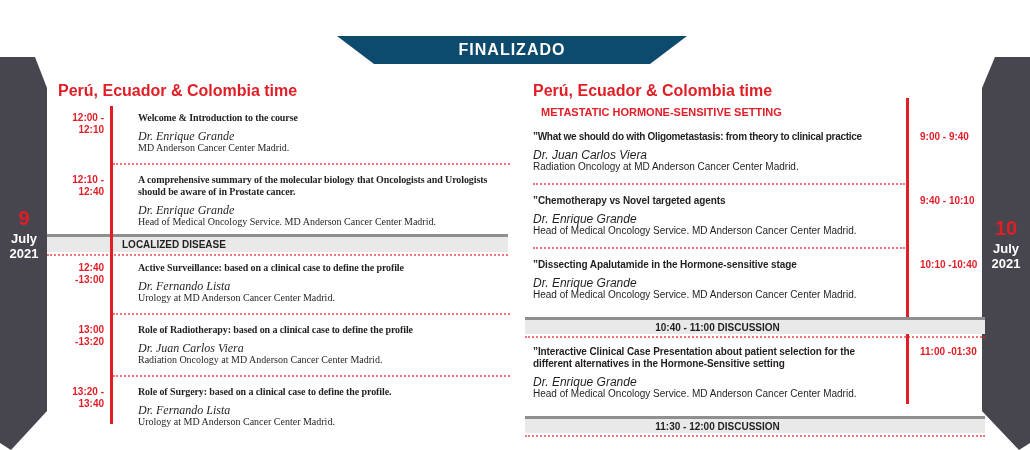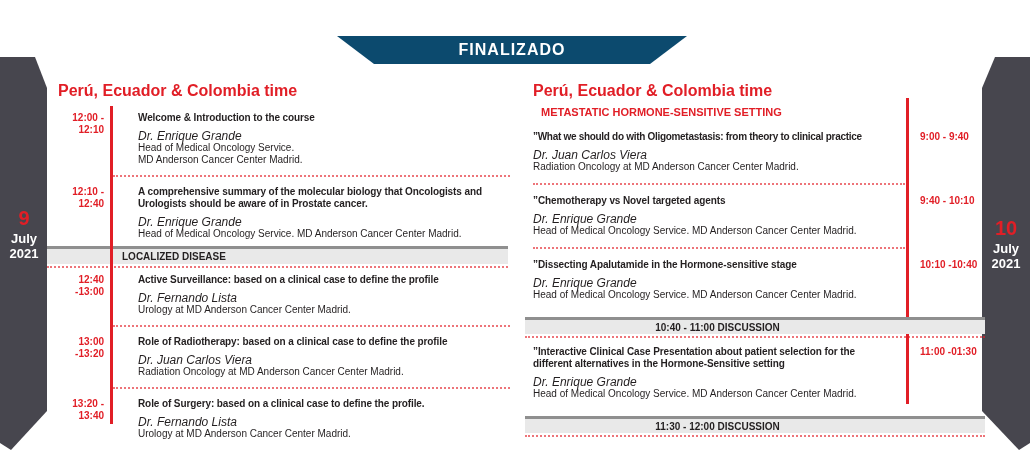--- a/index.html
+++ b/index.html
@@ -35,26 +35,26 @@
   .tz-header { color:#e11e26; font-weight:bold; font-size:16px; }
   .s-title   { font-weight:bold; font-size:10px; line-height:12px; letter-spacing:-0.1px; }
   .s-speaker { font-style:italic; font-size:12px; line-height:12px; margin-top:6px; }
   .s-org     { font-size:10px; line-height:12px; }
   .vbar { position:absolute; width:3px; background:#e11e26; z-index:3; }
   .dotted { border-top:2px dotted rgba(226,31,38,0.62); height:0; }
 
   
   .col-left { position:absolute; left:55px; top:82px; width:455px; }
   .col-left .tz-header { margin:0 0 12px 3px; }
-  .row { display:flex;gap:28px; }
+  .row { display:flex; }
   .time-cell {
     flex:none; width:55px; box-sizing:border-box; padding-right:6px; padding-top:0;
     text-align:right; color:#e11e26; font-weight:bold; font-size:10px; line-height:12px;
   }
-  .content-cell { flex:1; padding-left:0; }
+  .content-cell { flex:1; padding-left:28px;font-family:Liberation Serif, serif; }
   .sep-left { margin:9px 0 9px 58px; }
   .vbar-left { left:55px; top:24px; height:318px; }
   .section-bar {
     position:relative; z-index:1; margin:6px 0 0 -8px; width:461px; height:18px;
     box-sizing:border-box; background:#e9e9e9; border-top:3px solid #8f8f8f;
     display:flex; align-items:center; padding-left:75px;
     font-size:10px; font-weight:bold;
   }
   .sep-full-left { margin:2px 0 6px -8px; width:461px; }
 
@@ -106,21 +106,20 @@
 
   <div class="col-left">
     <div class="vbar vbar-left"></div>
     <div class="tz-header">Perú, Ecuador &amp; Colombia time</div>
 
     <div class="row">
       <div class="time-cell">12:00 - 12:10</div>
       <div class="content-cell">
         <div class="s-title">Welcome &amp; Introduction to the course</div>
         <div class="s-speaker">Dr. Enrique Grande</div>
-        <div class="s-org">Head of Medical Oncology Service.</div>
         <div class="s-org">MD Anderson Cancer Center Madrid.</div>
       </div>
     </div>
 
     <div class="dotted sep-left"></div>
 
     <div class="row">
       <div class="time-cell">12:10 - 12:40</div>
       <div class="content-cell">
         <div class="s-title">A comprehensive summary of the molecular biology that Oncologists and Urologists should be aware of in Prostate cancer.</div>

